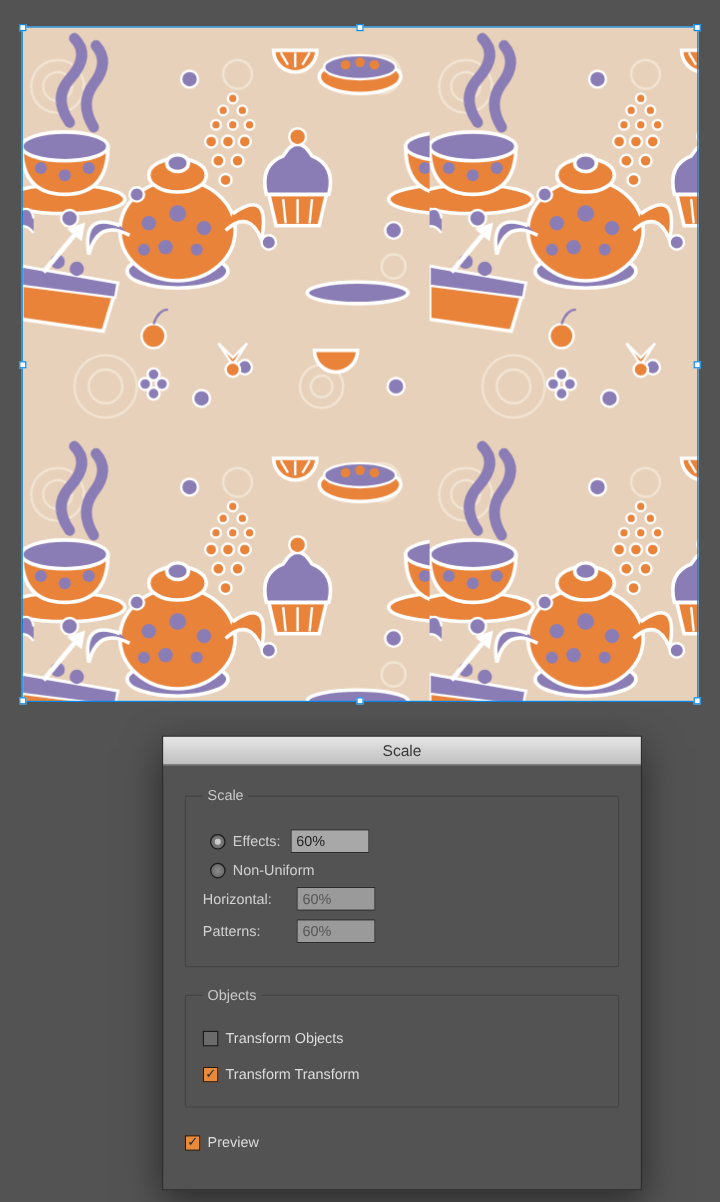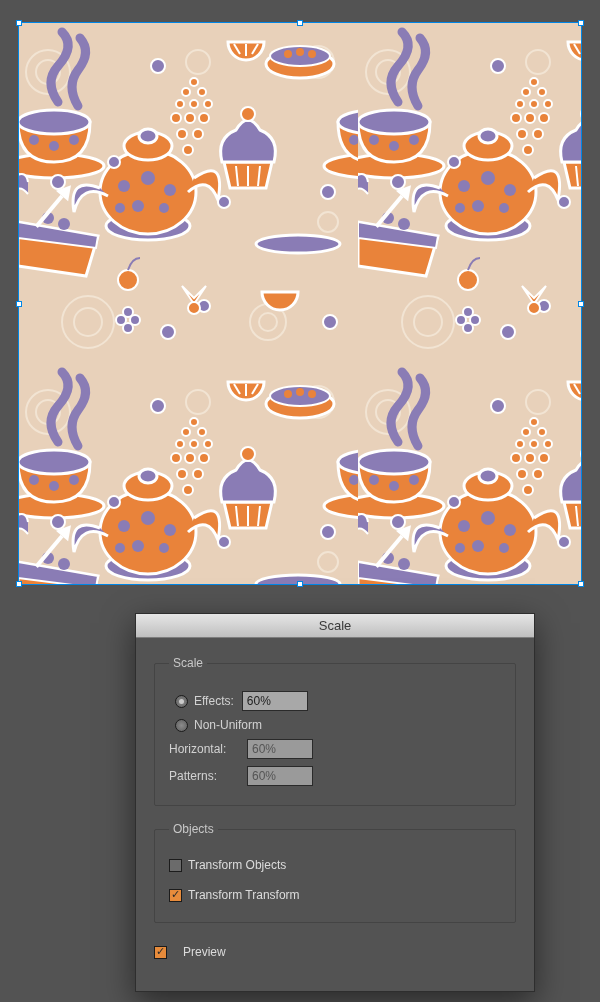--- a/index.html
+++ b/index.html
@@ -157,21 +157,21 @@
     top: -2px;
   }
   .options-row {
     display: flex;
     flex-wrap: wrap;
     flex-direction: column;
   }
   .preview-row {
     display: flex;
     align-items: center;
-    gap: 16px;
+    gap: 6px;
     margin: 22px 0 14px 0;
   }
   .button-row {
     display: flex;
     gap: 16px;
   }
   button {
     flex: 0 0 100px;
     height: 24px;
     background: linear-gradient(#6f6f6f,#595959);

